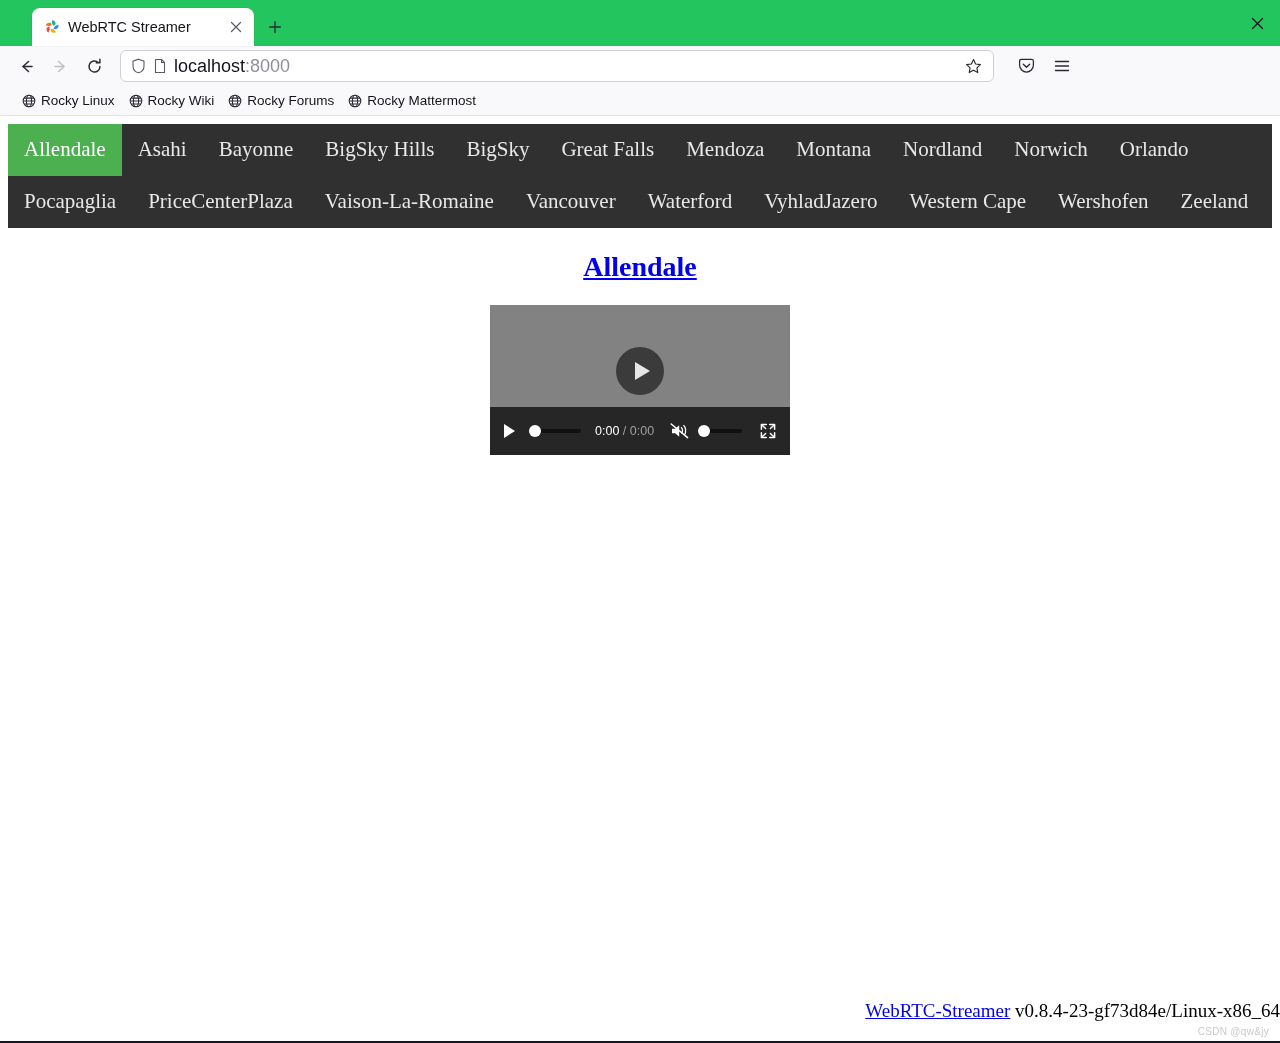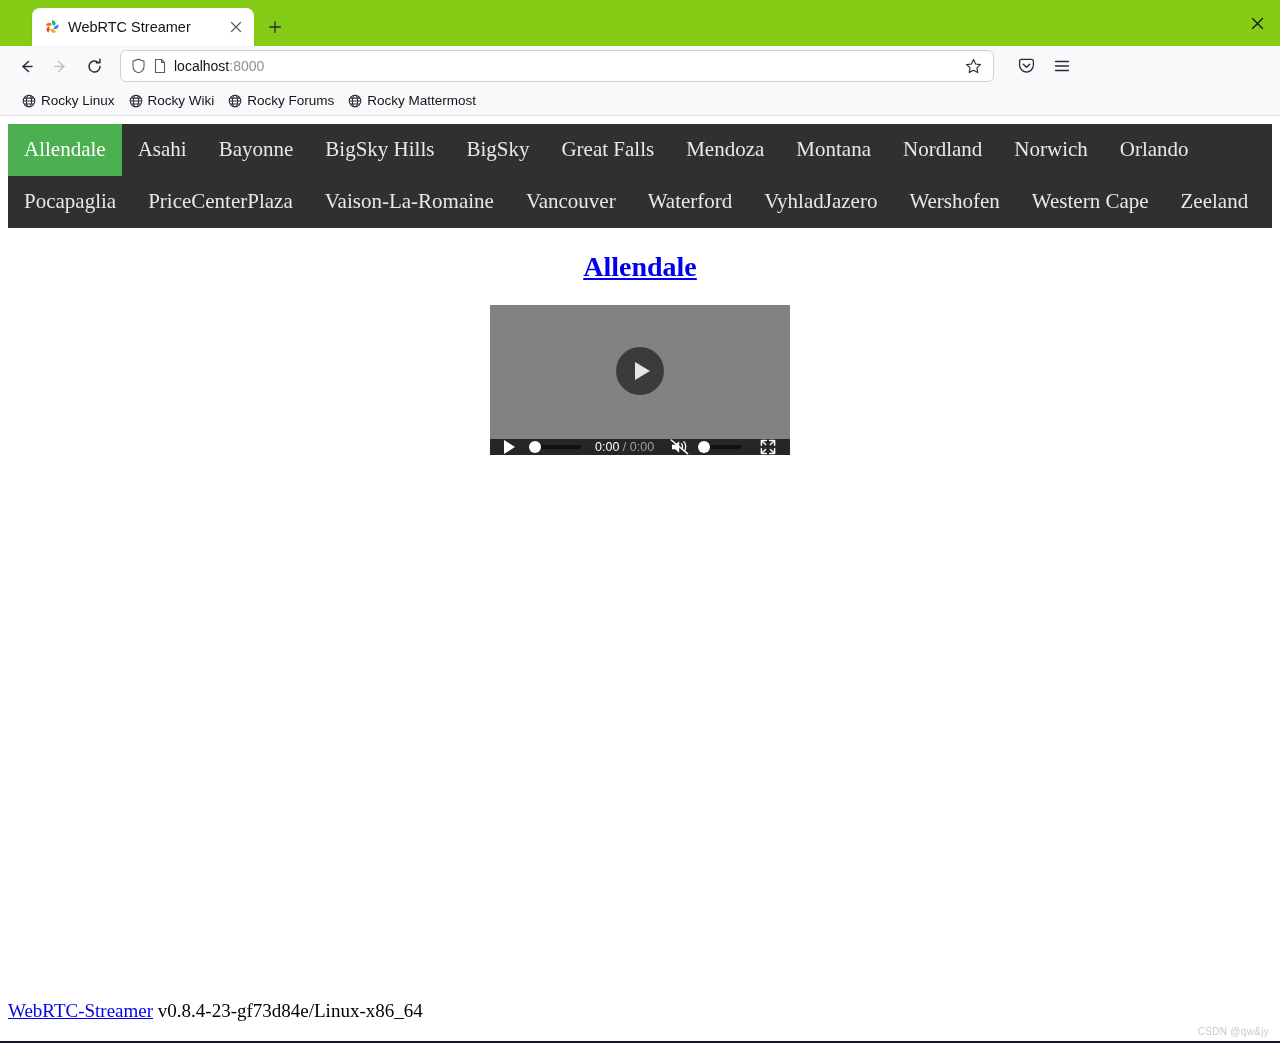--- a/index.html
+++ b/index.html
@@ -11,21 +11,21 @@
     font-family: "Liberation Sans", sans-serif;
     overflow: hidden;
     position: relative;
   }
 
   
   .browser { width: 1280px; height: 1043px; display: flex; flex-direction: column; background:#f0f0f4; }
 
   .tabstrip {
     height: 46px;
-    background: #84cc16;
+    background: #22c55e;
     display: flex;
     align-items: flex-end;
     padding: 15px 8px 0 32px;
     position: relative;
     flex: 0 0 46px;
   }
   .tab {
     height: 38px;
     min-width: 222px;
     max-width: 222px;
@@ -92,21 +92,21 @@
     border-radius: 6px;
     display: flex;
     align-items: center;
     padding: 0 6px 0 10px;
     gap: 7px;
     max-width: 874px;
   }
   .urlbar .ic { color: #5b5b66; display:flex; align-items:center; }
   .url-text {
     flex: 1 1 auto;
-    font-size: 14px;
+    font-size: 18px;
     color: #15141a;
     white-space: nowrap;
     overflow: hidden;
   }
   .url-text .dim { color: #8f8f9d; }
   .star-btn {
     width: 28px; height: 28px;
     display:flex; align-items:center; justify-content:center;
     color:#2b2a33;
   }
@@ -198,21 +198,21 @@
   .big-play .tri {
     width: 0; height: 0;
     border-left: 15px solid #e6e6e6;
     border-top: 9px solid transparent;
     border-bottom: 9px solid transparent;
     margin-left: 4px;
   }
   .controls {
     position: absolute;
     left: 0; right: 0; bottom: 0;
-    height: 16px;
+    height: 48px;
     background: #262626;
     display: flex;
     align-items: center;
     padding: 0 8px;
     gap: 0;
   }
   .ctl { display:flex; align-items:center; justify-content:center; color:#ffffff; }
   .ctl-play { width: 22px; height: 22px; margin-right: 4px; }
   .play-tri {
     width: 0; height: 0;
@@ -275,21 +275,21 @@
     width: 12px; height: 12px; margin-top: -6px;
     border-radius: 50%;
     background: #ffffff;
   }
   .ctl-full { width: 20px; height: 20px; margin-left: 16px; }
 
   .footer {
     position: absolute;
     left: 8px; right: 0;
     bottom: 19px;
-    text-align: left;
+    text-align: right;
     font-family: "Liberation Serif", serif;
     font-size: 19px;
     color: #000000;
   }
   .footer a { color: #0000ee; text-decoration: underline; }
 
   .watermark {
     position: absolute;
     right: 11px;
     bottom: 4px;
@@ -438,22 +438,22 @@
         <a href="#">Montana</a>
         <a href="#">Nordland</a>
         <a href="#">Norwich</a>
         <a href="#">Orlando</a>
         <a href="#">Pocapaglia</a>
         <a href="#">PriceCenterPlaza</a>
         <a href="#">Vaison-La-Romaine</a>
         <a href="#">Vancouver</a>
         <a href="#">Waterford</a>
         <a href="#">VyhladJazero</a>
+        <a href="#">Western Cape</a>
         <a href="#">Wershofen</a>
-        <a href="#">Western Cape</a>
         <a href="#">Zeeland</a>
       </div>
 
     <h1 class="page-title">
       <a href="#">Allendale</a>
     </h1>
 
     <div class="video-wrap">
       <div class="video">
         <div class="big-play">

